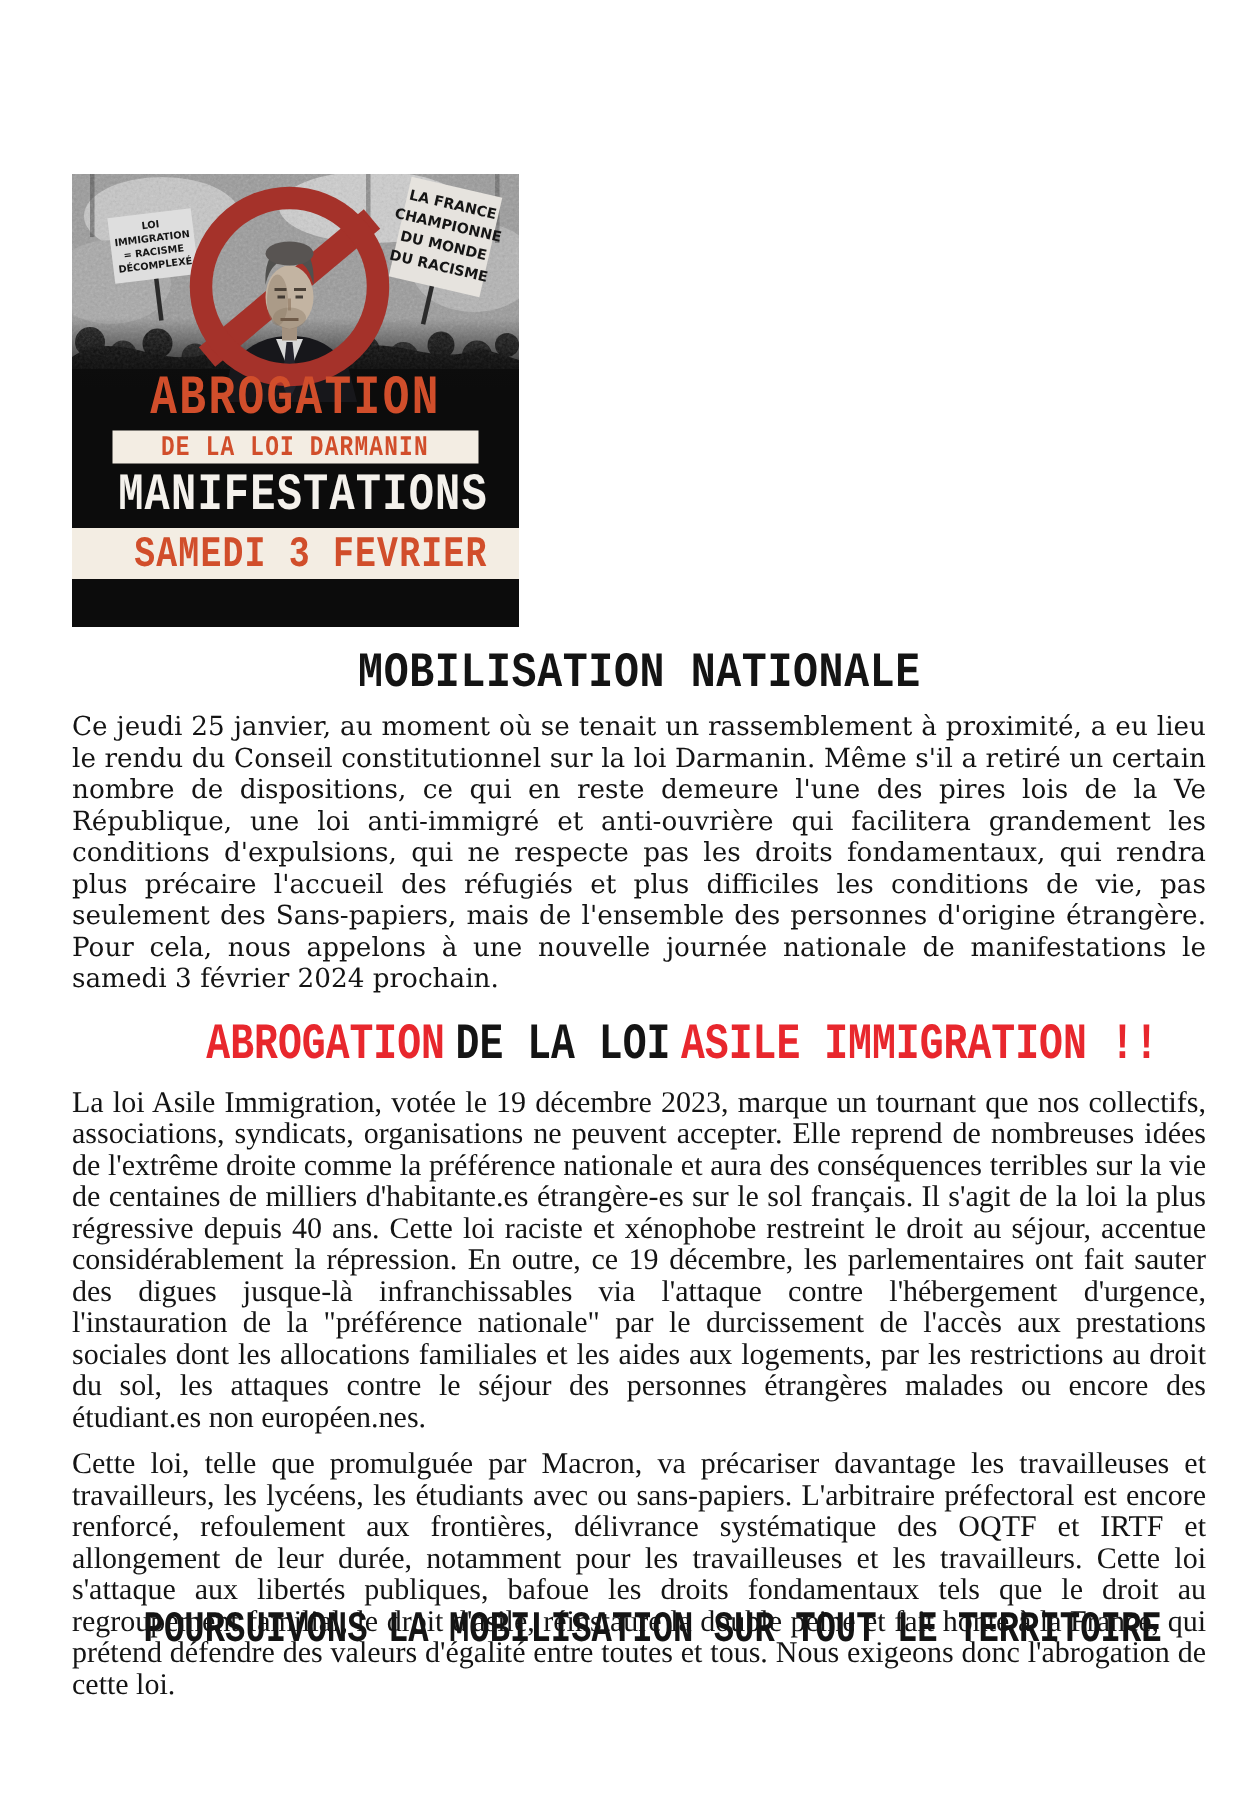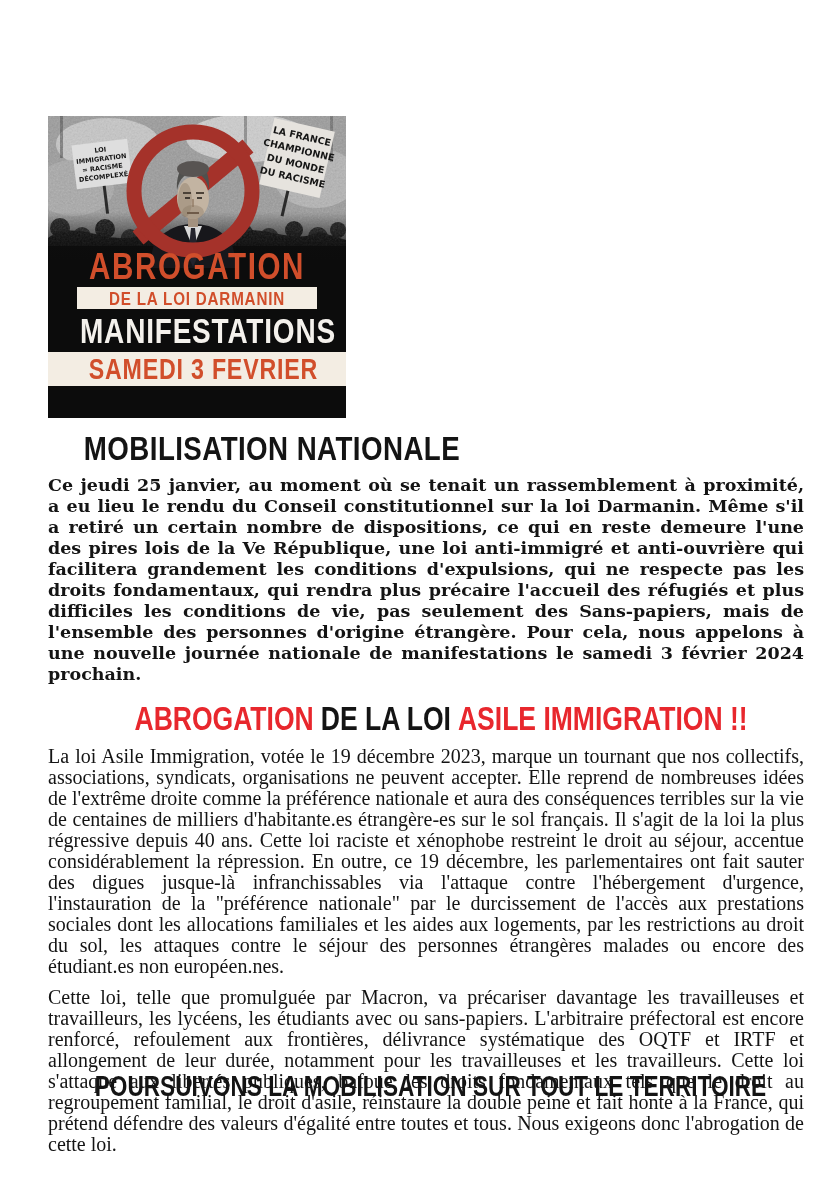--- a/index.html
+++ b/index.html
@@ -1,21 +1,21 @@
 <!DOCTYPE html>
 <html style="--accent-red: #e8272d; --text-red: #de2026; --text-black: #141414; --poster-orange: #d14e2b; --ring-red: #a5322a; --poster-strip-bg: #f3ede3; --poster-bg: #0c0c0c;"><head>
 <meta charset="utf-8">
 <style>
   html,body{margin:0;padding:0;background:#fff;}
   .page{position:relative;width:840px;height:1200px;background:#ffffff;overflow:hidden;
         font-family:"Liberation Serif",serif;color:var(--text-black,#111);}
   .content{padding:110px 36px 0 48px;}
 
   
-  .cnd{font-family:Liberation Sans, sans-serif;font-weight:bold;}
+  .cnd{font-family:Liberation Mono, monospace;font-weight:bold;}
   .cx{display:inline-block;white-space:nowrap;}
   .cx84{transform:scaleX(.84);}
   .cx78{transform:scaleX(.78);}
   .red{color:var(--accent-red,#e8272d);}
   .blk{color:var(--text-black,#141414);}
   .sp{margin-left:9px;}
 
   
   .poster{position:relative;float:left;width:298px;height:302px;margin:6px 14px 12px 0;
           background:var(--poster-bg,#0c0c0c);overflow:hidden;}
@@ -26,25 +26,25 @@
   .p-l2{margin-top:2px;}
   .p-l2 .strip{display:inline-block;background:var(--poster-strip-bg,#f3ede3);padding:2px 10px 1px;text-align:right;}
   .p-l2 .strip .cx{font-size:19px;letter-spacing:1px;color:var(--poster-orange,#d14e2b);}
   .p-l3{margin-top:4px;font-size:35px;letter-spacing:1px;color:#f4f1ec;}
   .p-l4{margin-top:3px;font-size:25px;letter-spacing:1px;color:var(--poster-orange,#d14e2b);}
   .p-l5{margin-top:4px;}
   .p-l5 .strip2{display:inline-block;background:var(--poster-strip-bg,#f3ede3);padding:3px 12px 2px;}
   .p-l5 .strip2 .cx{font-size:29px;letter-spacing:1px;color:var(--poster-orange,#d14e2b);}
 
   
-  .headline{margin:0;font-size:33px;line-height:38px;letter-spacing:.5px;}
+  .headline{margin:0;text-align:center;font-size:33px;line-height:38px;letter-spacing:.5px;}
   .headline .hl-line{display:block;}
 
   
-  .intro{margin:7px 0 0;font-family:"DejaVu Serif",serif;font-weight:bold;
+  .intro{margin:7px 0 0;font-family:"DejaVu Serif",serif;font-weight:normal;
          font-size:17.5px;line-height:21px;text-align:justify;}
 
   
   .mid{margin:15px 0 9px;font-size:34px;line-height:36px;}
 
   
   .body-p{margin:10px 0 0;font-size:20px;line-height:21px;text-align:justify;}
 
   
   .footer{position:absolute;left:0;top:1068px;width:100%;text-align:center;line-height:37px;}

